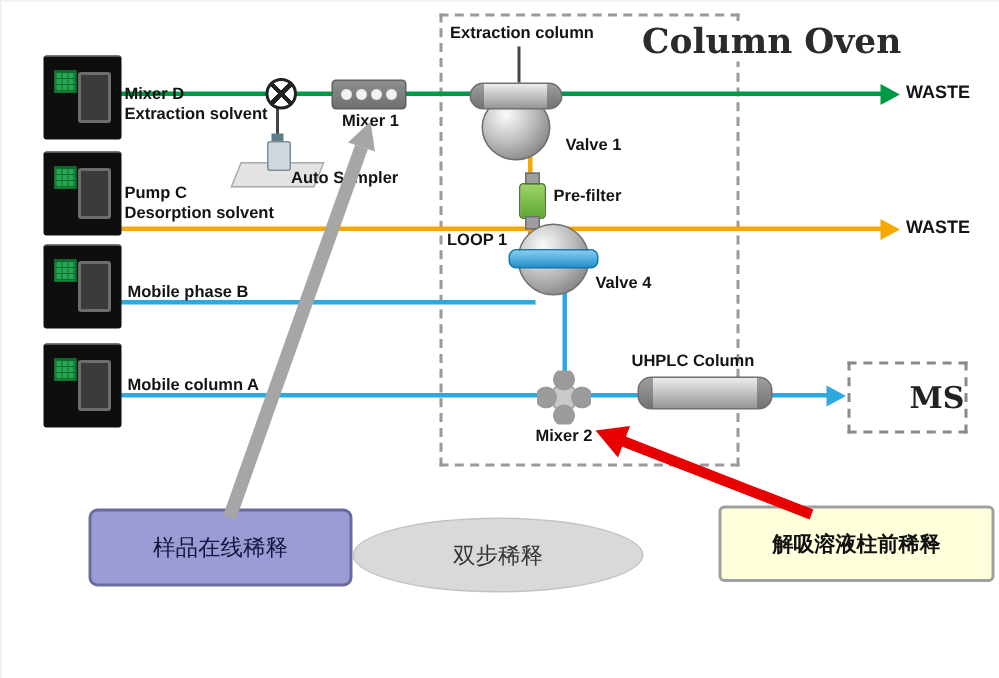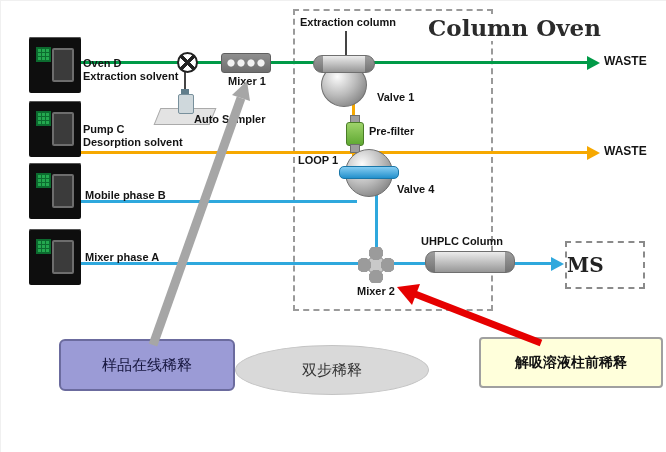--- a/index.html
+++ b/index.html
@@ -47,21 +47,21 @@
     background:linear-gradient(180deg,#86cdf2,#2390cc); }
 
   .mixer2 { position:absolute; left:357px; top:246px; width:36px; height:36px; z-index:3;
     background-image:
       radial-gradient(circle at 18px 6px,  #9b9b9b 7px, transparent 7.5px),
       radial-gradient(circle at 18px 30px, #9b9b9b 7px, transparent 7.5px),
       radial-gradient(circle at 6px 18px,  #9b9b9b 7px, transparent 7.5px),
       radial-gradient(circle at 30px 18px, #9b9b9b 7px, transparent 7.5px),
       radial-gradient(circle at 18px 18px, #c9c9c9 8px, #868686 9px, transparent 9.5px); }
 
-  .msbox { position:absolute; left:564px; top:240px; width:76px; height:44px; border:2px dashed #8a8a8a; background:#fff; display:flex; align-items:center; justify-content:flex-start; z-index:3; }
+  .msbox { position:absolute; left:564px; top:240px; width:76px; height:44px; border:2px dashed #8a8a8a; background:#fff; display:flex; align-items:center; justify-content:flex-end; z-index:3; }
   .msbox span { font-family:"DejaVu Serif",serif; font-size:20px; font-weight:bold; color:#222; }
 
   .callout { position:absolute; display:flex; align-items:center; justify-content:center; text-align:center; z-index:3; }
   .callout.purple { left:58px; top:338px; width:172px; height:48px; background:#9b9bd6; border:2px solid #6b6b9e; border-radius:6px; font-size:15px; color:#14143c;text-align:center; }
   .callout.gray-ellipse { left:234px; top:344px; width:192px; height:48px; background:#d9d9d9; border:1px solid #c3c3c3; border-radius:50%; font-size:15px; color:#333; }
   .callout.yellow { left:478px; top:336px; width:180px; height:47px; background:#ffffdb; border:2px solid #a0a0a0; border-radius:4px; font-size:14px; font-weight:bold; color:#111; }
 
   .caption { position:absolute; left:0; top:424px; width:666px; height:28px; background:#efefef; font-size:12px; color:#77787b; line-height:28px; padding-left:8px; box-sizing:border-box; z-index:7; white-space:nowrap; }
 
   .overlay { position:absolute; left:0; top:0; z-index:6; pointer-events:none; }
@@ -100,26 +100,26 @@
   </div>
   <div class="module" style="top:162px">
     <span class="chip"></span>
     <span class="screen"></span>
   </div>
   <div class="module" style="top:228px">
     <span class="chip"></span>
     <span class="screen"></span>
   </div>
 
-  <div class="lbl" style="left:82px;top:56px">Oven D</div>
+  <div class="lbl" style="left:82px;top:56px">Mixer D</div>
   <div class="lbl" style="left:82px;top:69px">Extraction solvent</div>
   <div class="lbl" style="left:82px;top:122px">Pump C</div>
   <div class="lbl" style="left:82px;top:135px">Desorption solvent</div>
   <div class="lbl" style="left:84px;top:188px">Mobile phase B</div>
-  <div class="lbl" style="left:84px;top:250px">Mixer phase A</div>
+  <div class="lbl" style="left:84px;top:250px">Mobile column A</div>
 
   <div class="circlex"></div>
   <div class="vial-cap"></div>
   <div class="vial-body"></div>
   <div class="platform"></div>
   <div class="lbl" style="left:193px;top:112px">Auto Sampler</div>
 
   <div class="mixer1"></div>
   <div class="lbl" style="left:227px;top:74px">Mixer 1</div>
 

